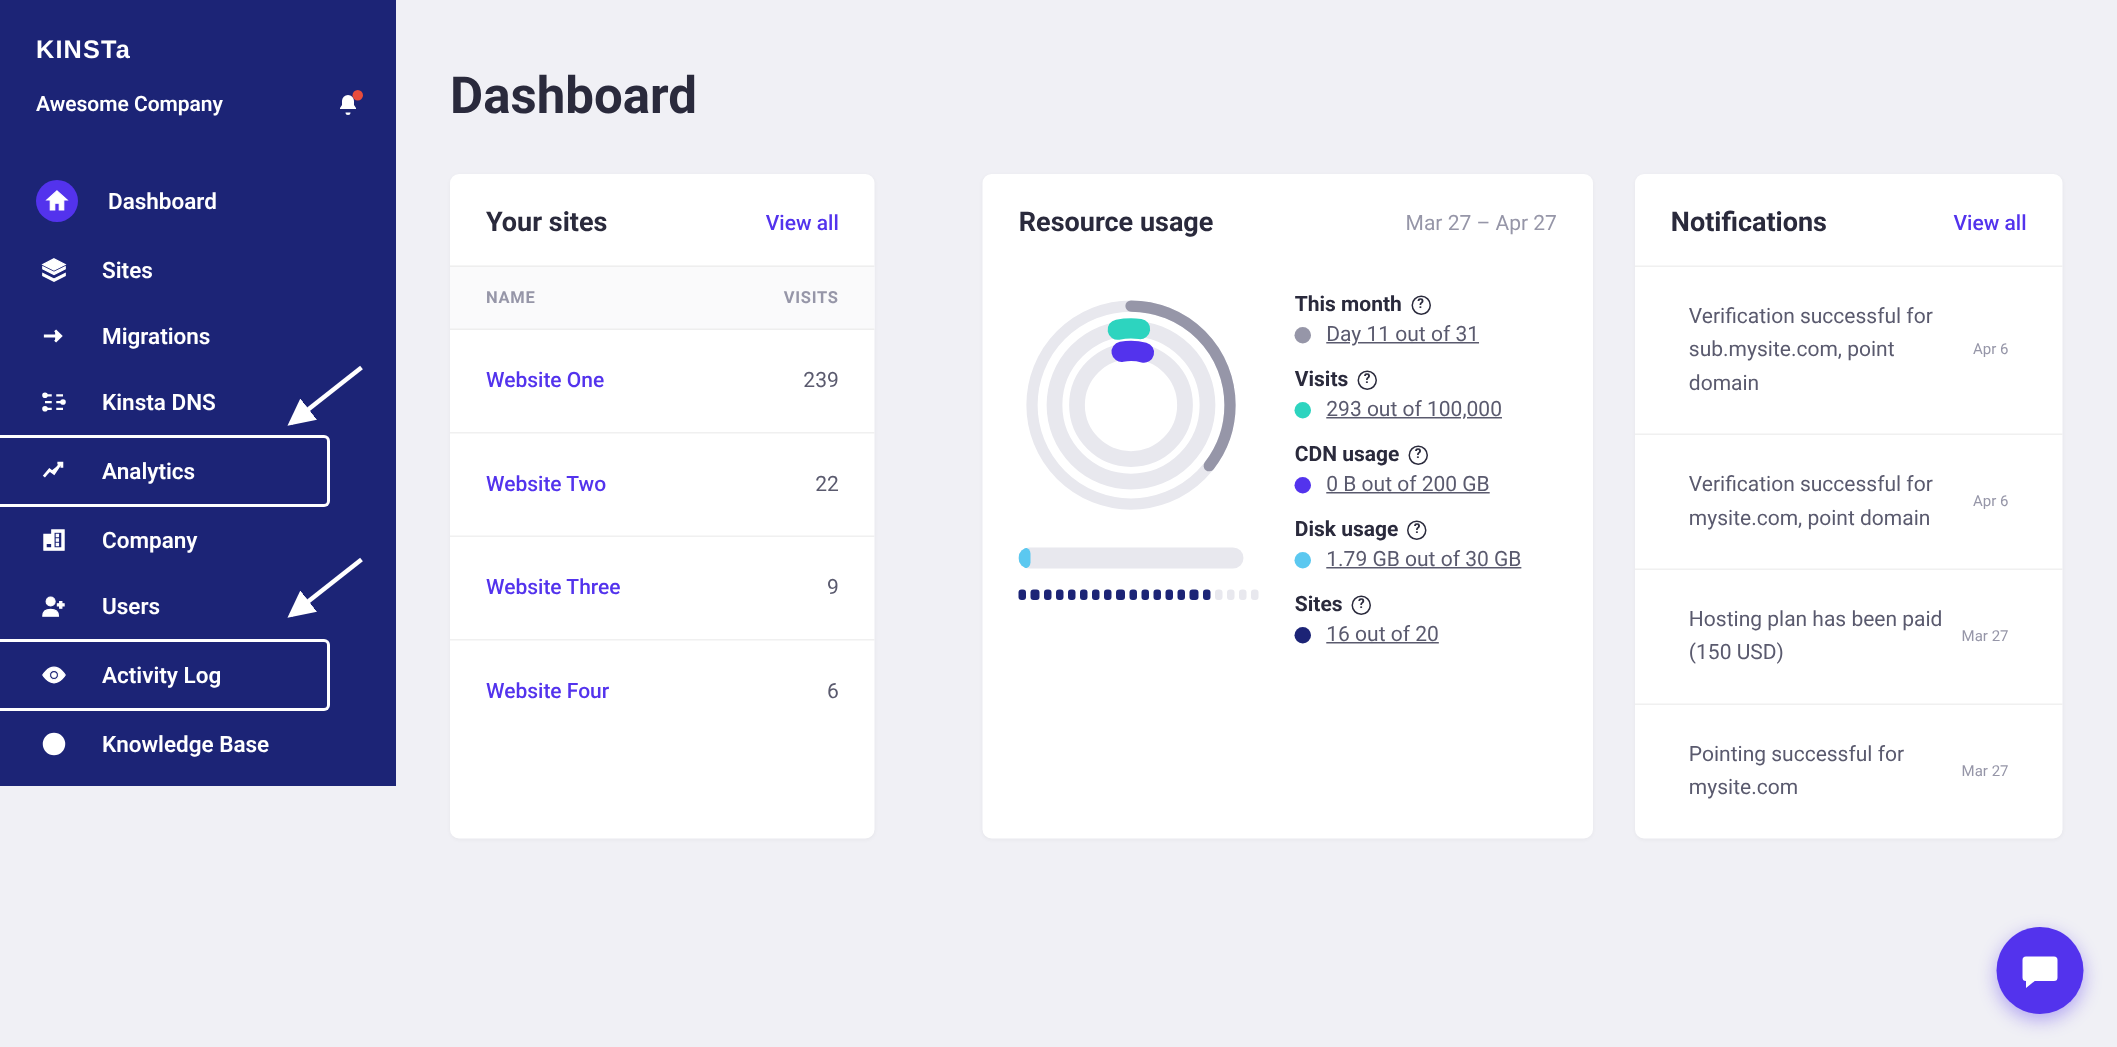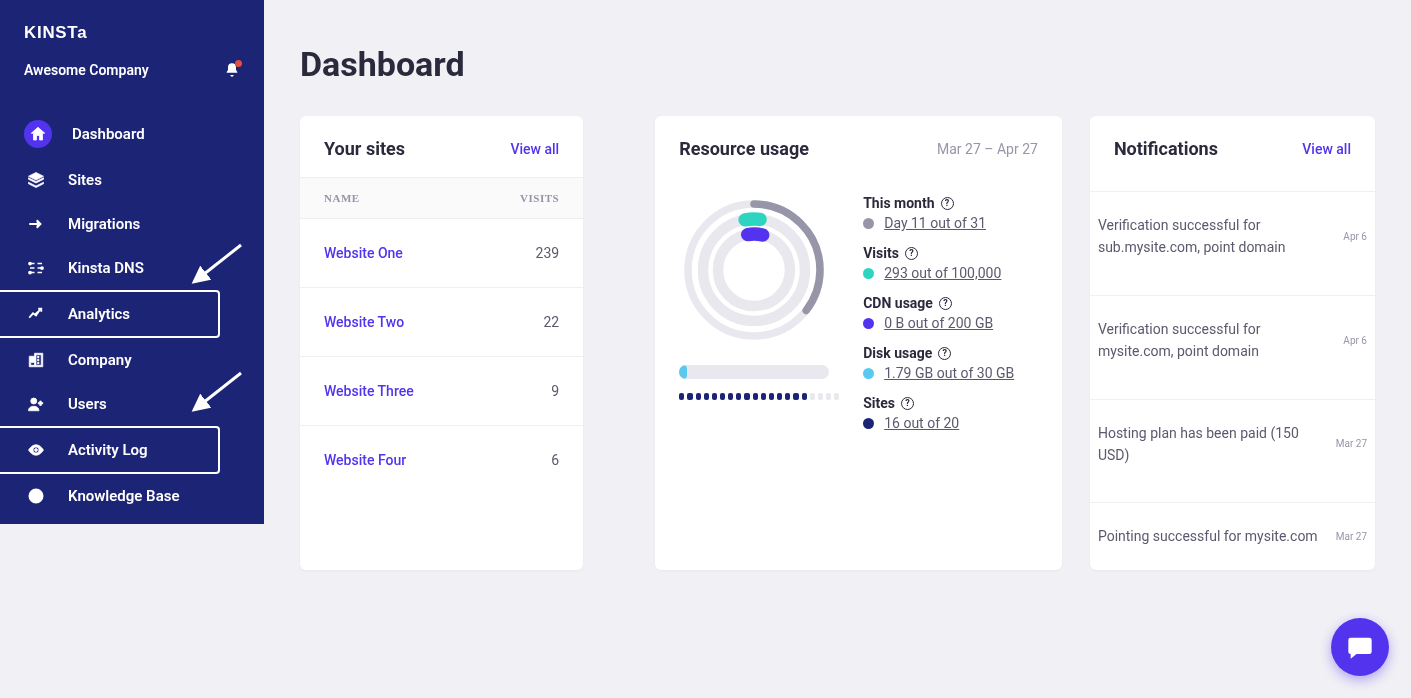--- a/index.html
+++ b/index.html
@@ -111,21 +111,20 @@
   display: flex;
   justify-content: space-between;
   padding: 14px 24px;
   background: #fafafb;
   border-top: 1px solid #eee;
   border-bottom: 1px solid #eee;
   font-size: 11px;
   font-weight: 700;
   letter-spacing: 0.5px;
   color: #9696a8;
-  font-family: Liberation Serif, serif;
 }
 .site-row {
   display: flex;
   justify-content: space-between;
   align-items: center;
   padding: 26px 24px;
   border-bottom: 1px solid #f0f0f0;
 }
 .site-row:last-child { border-bottom: none; }
 .site-name { color: #5333ed; font-weight: 500; font-size: 14px; cursor: pointer; }
@@ -197,24 +196,23 @@
   width: 7px;
   height: 7px;
   border-radius: 2px;
 }
 .dots-row .sq.filled { background: #1c2476; }
 .dots-row .sq.empty { background: #e8e8ee; }
 .notif-row {
   display: flex;
   justify-content: space-between;
   align-items: center;
-  padding: 22px 8px;
+  padding: 22px 36px;
   border-top: 1px solid #f0f0f0;
   gap: 12px;
-  margin-top: 14px;
 }
 .notif-text { font-size: 14px; color: #5a5a6e; line-height: 1.6; flex: 1; }
 .notif-date { font-size: 10px; color: #9696a8; white-space: nowrap; }
 .chat-fab {
   position: absolute;
   right: 22px;
   bottom: 22px;
   width: 58px;
   height: 58px;
   background: #5333ed;

